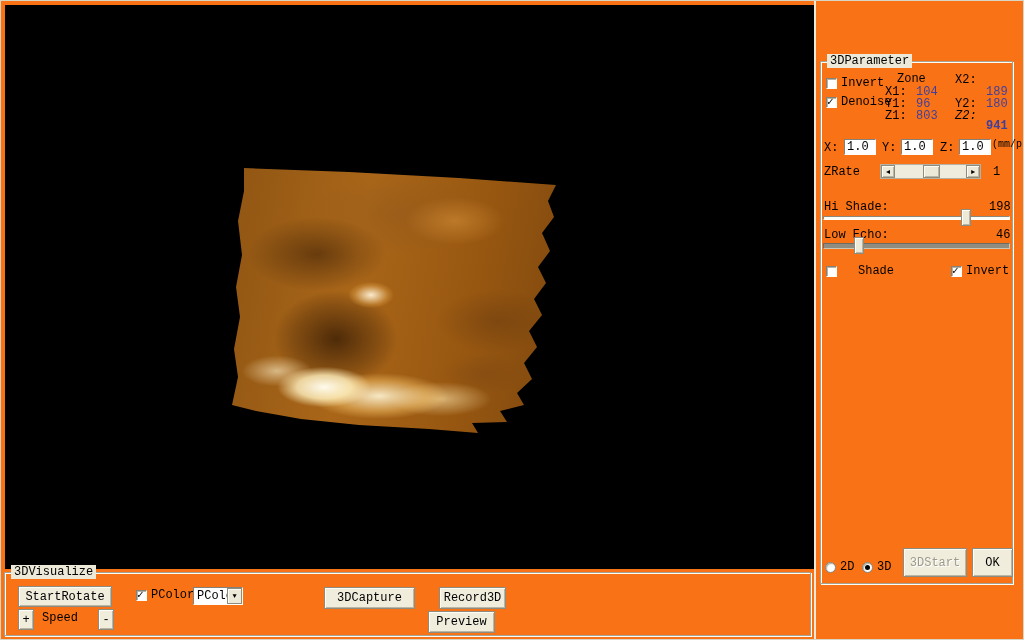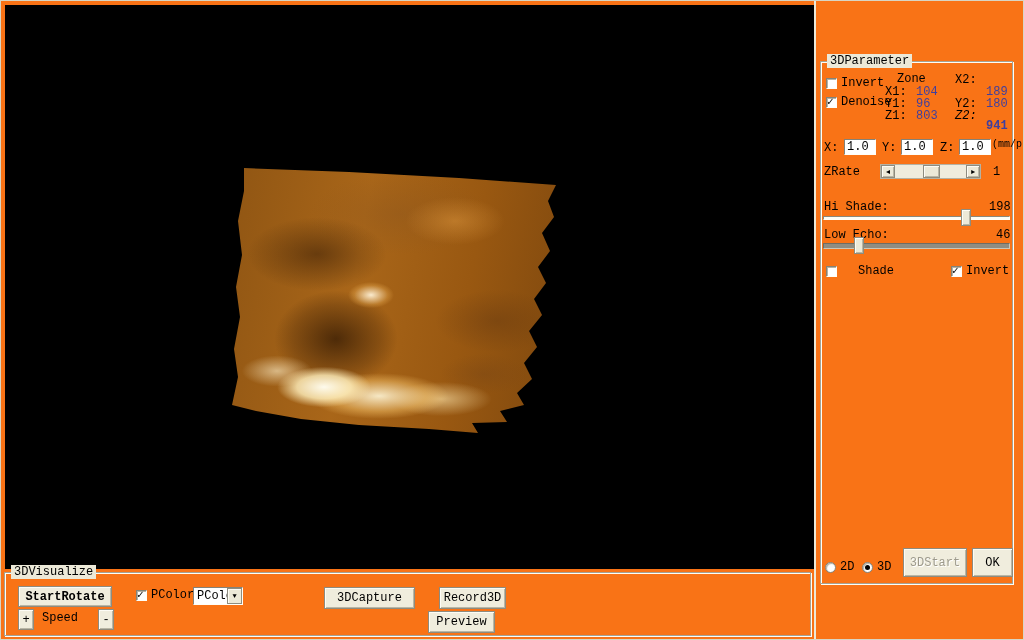--- a/index.html
+++ b/index.html
@@ -130,21 +130,21 @@
         <span class="dot"></span>
       </span>
     <span class="lbl" style="left:56px; top:499px;">3D</span>
     <div class="btn disabled" style="left:82px; top:486px; width:64px; height:29px;">3DStart</div>
     <div class="btn" style="left:151px; top:486px; width:41px; height:29px;">OK</div>
   </div>
 
   <div class="groupbox" style="left:3px; top:571px; width:807px; height:64px;">
     <span class="grouplabel">3DVisualize</span>
 
-    <div class="btn" style="left:13px; top:13px; width:94px; height:21px;font-weight:bold;">StartRotate</div>
+    <div class="btn" style="left:13px; top:13px; width:94px; height:21px;">StartRotate</div>
 
     <span class="checkbox" style="left:131px; top:17px;">
         <span class="check">✓</span>
       </span>
     <span class="lbl" style="left:146px; top:16px;">PColor</span>
 
     <div class="dropdown" style="left:188px; top:14px;">
       <span class="dd-text">PColor</span>
       <span class="dd-btn">▼</span>
     </div>

